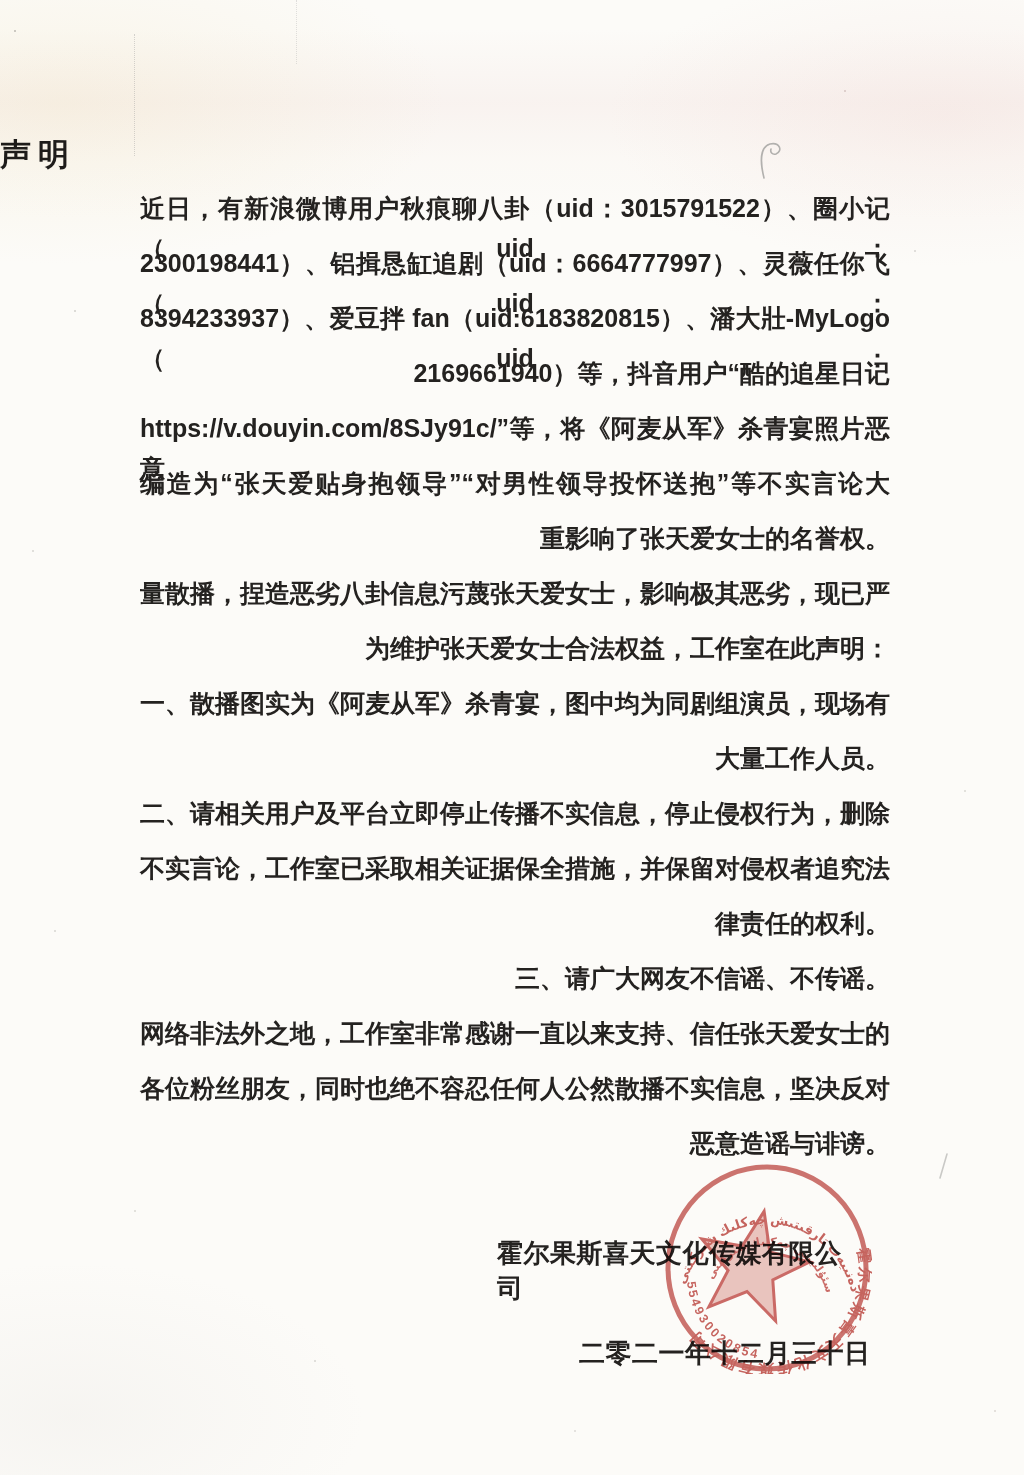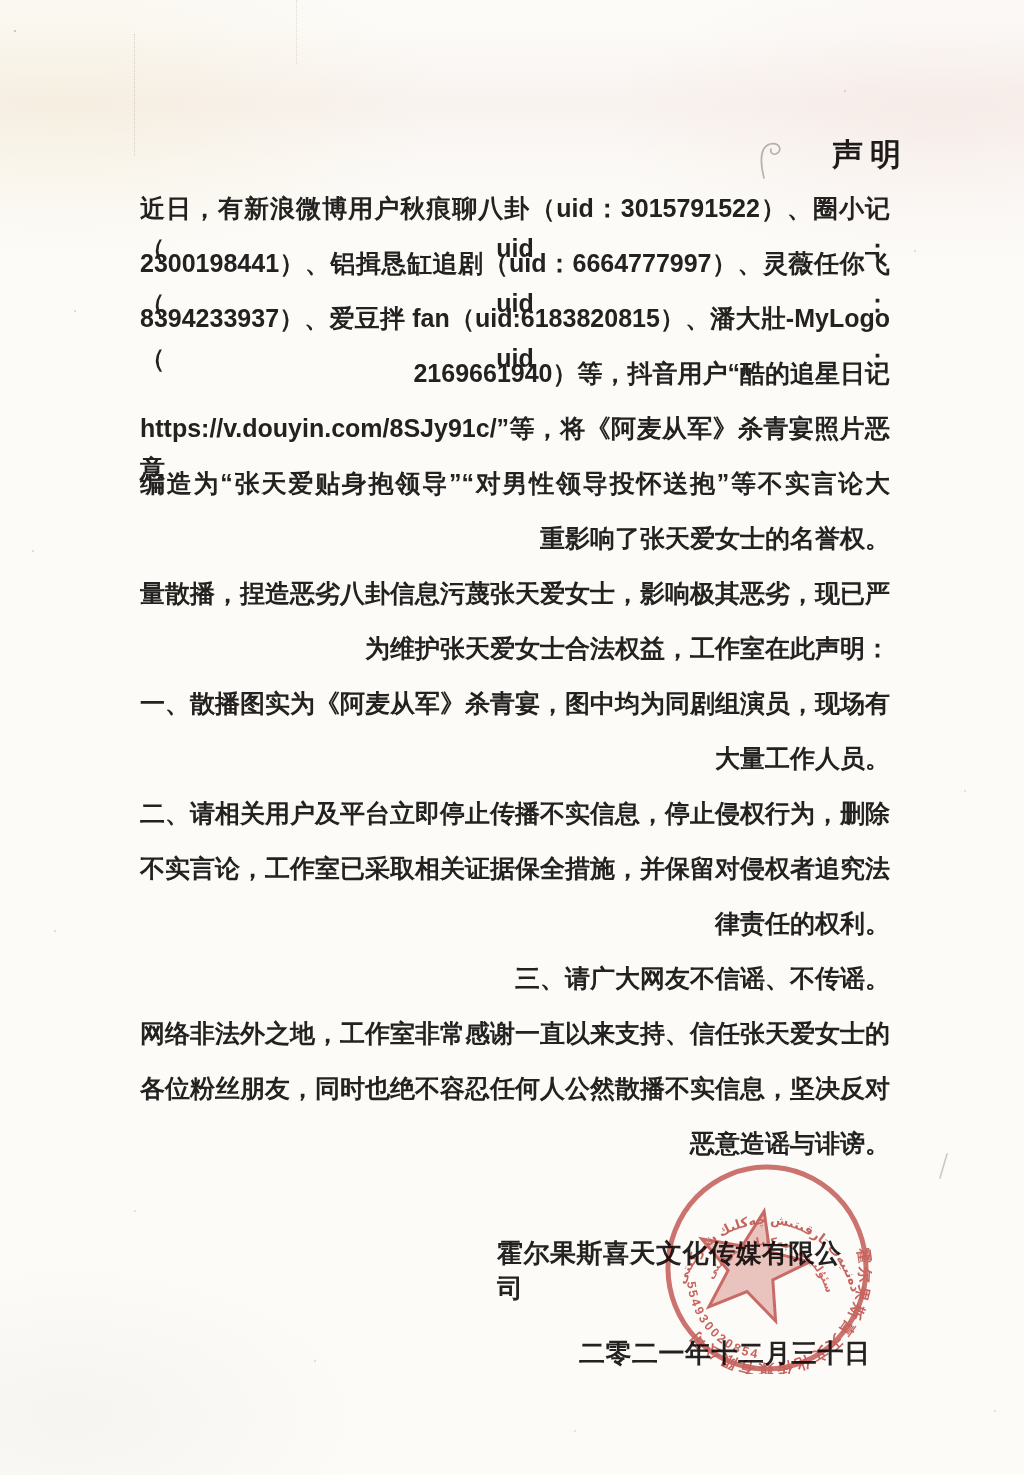--- a/index.html
+++ b/index.html
@@ -13,21 +13,21 @@
     background:
       radial-gradient(620px 260px at 6% 7%, rgba(236,219,170,.22), transparent 62%),
       radial-gradient(540px 240px at 92% 8%, rgba(236,203,198,.20), transparent 62%),
       linear-gradient(180deg, rgba(255,255,255,0) 2%, rgba(231,199,195,.16) 7%, rgba(243,230,222,.10) 11%, rgba(255,255,255,0) 15%),
       radial-gradient(420px 220px at 7% 96%, rgba(203,198,192,.12), transparent 70%),
       #fcfbf8;
     color:#23211f;
   }
   .title{
     position:absolute;left:0;top:134px;width:908px;
-    text-align:right;font-size:31px;font-weight:700;letter-spacing:7px;
+    text-align:left;font-size:31px;font-weight:700;letter-spacing:7px;
     color:#1e1c1a;
   }
   .bodytext{
     position:absolute;left:140px;top:188px;width:750px;
   }
   .line{
     height:55px;font-size:25px;font-weight:700;line-height:40px;
     color:#242220;white-space:normal;
   }
   .line.justify{text-align:justify;text-align-last:justify;}

